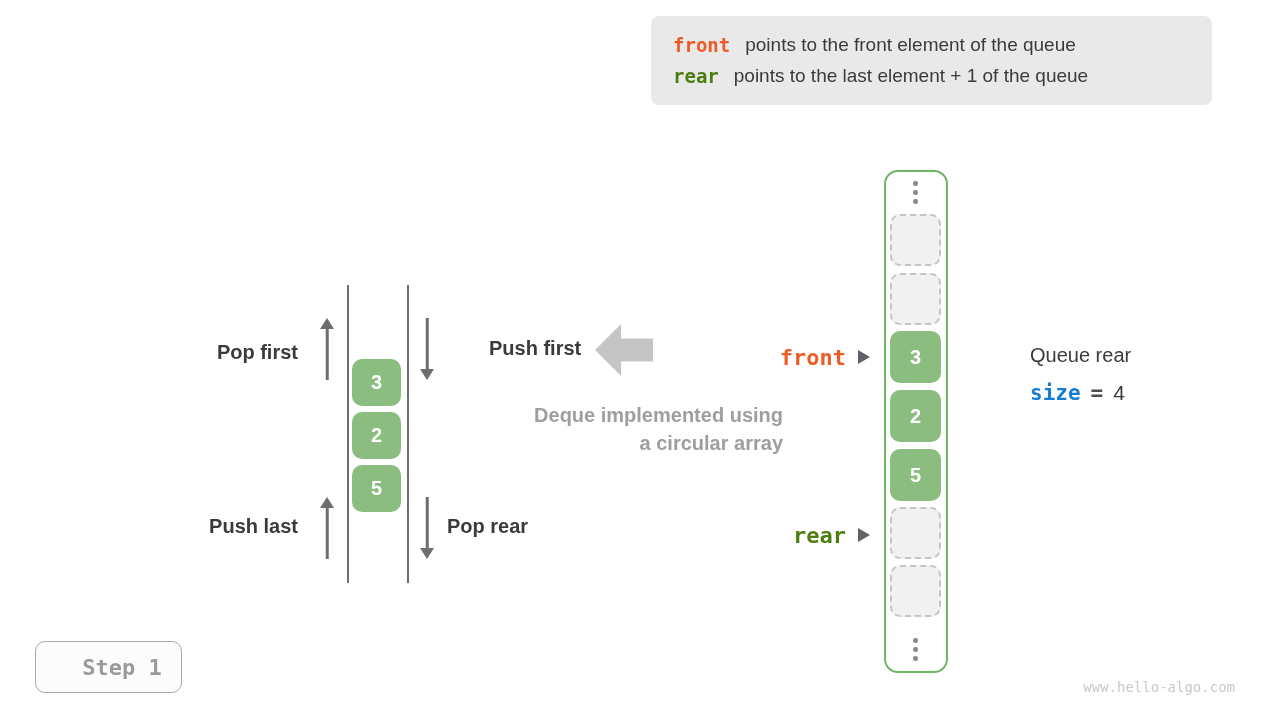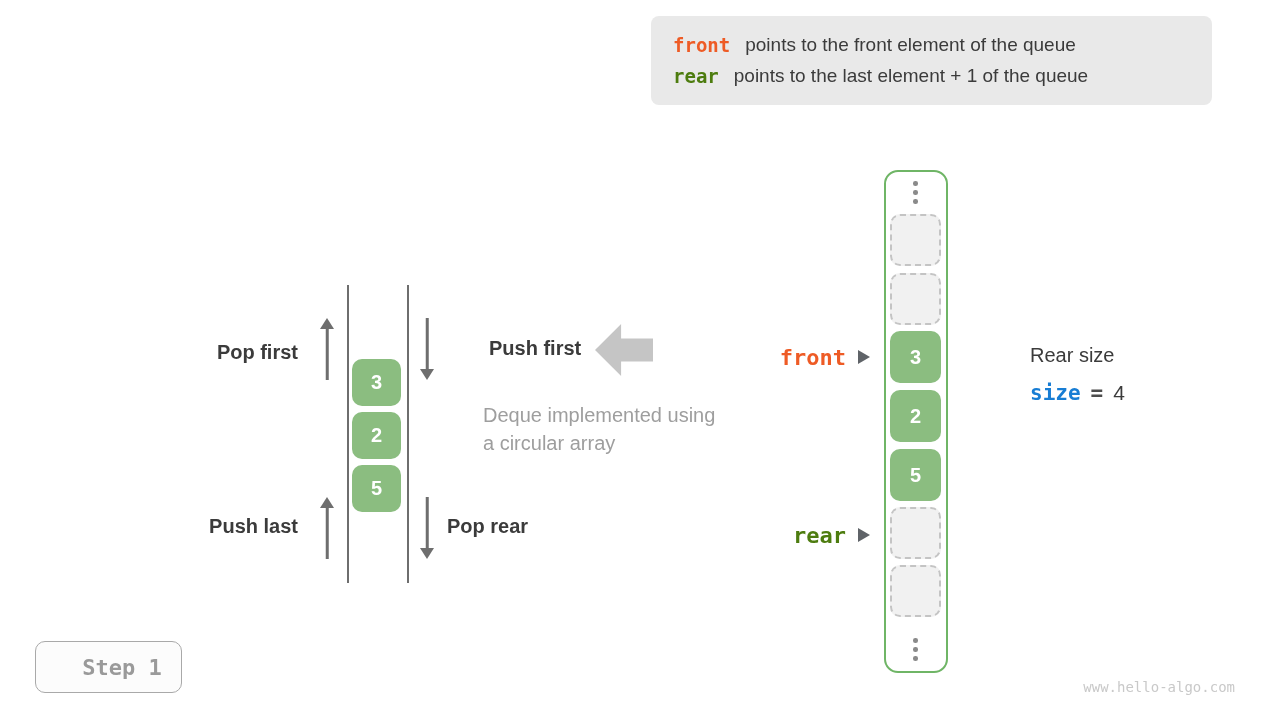--- a/index.html
+++ b/index.html
@@ -53,22 +53,22 @@
   .varrow.up .head { top:0; border-bottom:11px solid #6e6e6e; }
   .varrow.down .head { bottom:0; border-top:11px solid #6e6e6e; }
 
   
   .block-arrow {
     position:absolute; left:595px; top:324px; width:58px; height:52px; background:#c5c5c5;
     -webkit-clip-path:polygon(0 50%, 45% 0, 45% 28%, 100% 28%, 100% 72%, 45% 72%, 45% 100%);
     clip-path:polygon(0 50%, 45% 0, 45% 28%, 100% 28%, 100% 72%, 45% 72%, 45% 100%);
   }
   .caption {
-    position:absolute; left:483px; top:401px; width:300px; text-align:left;
-    color:#9e9e9e; font-size:20px; line-height:28px;
+    position:absolute; left:483px; top:401px; width:300px; text-align:right;
+    color:#9e9e9e; font-size:20px; line-height:28px;font-weight:bold;
   }
 
   
   .array-box {
     position:absolute; left:884px; top:170px; width:64px; height:503px;
     border:2px solid #6fb566; border-radius:14px; background:#ffffff;
   }
   .acell { position:absolute; left:890px; width:51px; height:52px; border-radius:10px; }
   .acell.empty { background:#f1f1f1; border:2px dashed #c4c4c4; }
   .acell.filled {
@@ -187,21 +187,21 @@
 
   <div class="pointer" style="top:343px;">
     <span class="pkw kw-front">front</span>
     <span class="ptr-head"></span>
   </div>
   <div class="pointer" style="top:521px;">
     <span class="pkw kw-rear">rear</span>
     <span class="ptr-head"></span>
   </div>
 
-  <div class="qsize-title">Rear size</div>
+  <div class="qsize-title">Queue rear</div>
   <div class="qsize-eq">
     <span class="var">size</span><span class="op">=</span><span class="val">4</span>
   </div>
 
   <div class="step-badge">Step 1</div>
   <div class="watermark">www.hello-algo.com</div>
 
 </div>
 
 </body></html>

